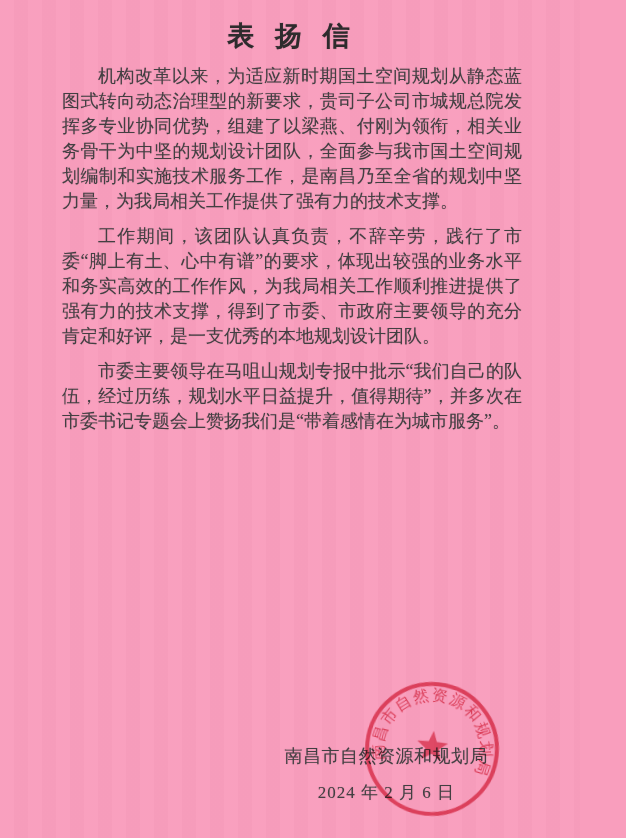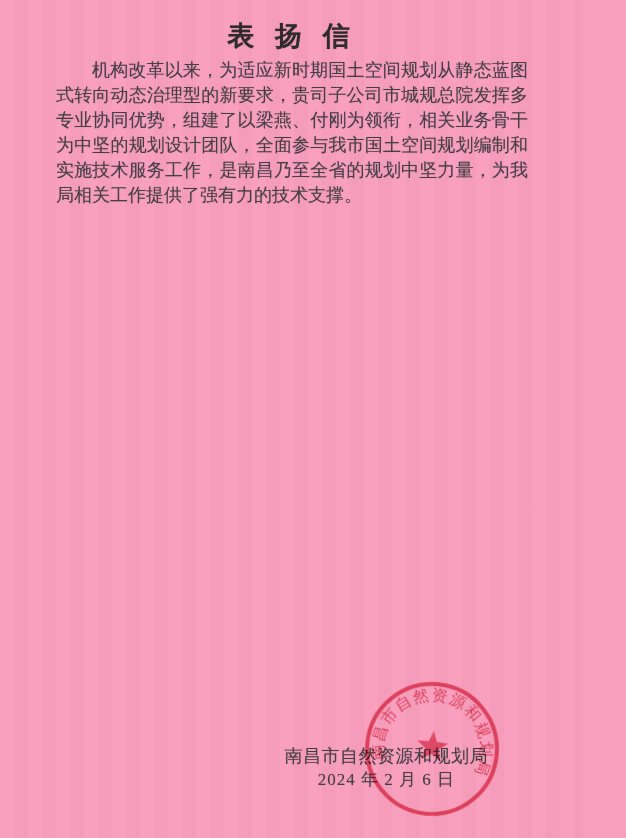--- a/index.html
+++ b/index.html
@@ -31,21 +31,21 @@
     text-shadow: 0 0 1px rgba(46,43,45,0.4);
   }
   .salutation {
     margin-top: 29px;
     font-size: 18px;
     line-height: 25px;
     color: #433f42;
     text-shadow: 0 0 1px rgba(67,63,66,0.35);
   }
   .body-text p {
-    margin: 4px;
+    margin: 10px;
     font-size: 18px;
     line-height: 25px;
     text-align: justify;
     text-indent: 2em;
     color: #433f42;
     text-shadow: 0 0 1px rgba(67,63,66,0.35);
   }
   .signature {
     position: absolute;
     top: 744px;
@@ -55,20 +55,21 @@
     text-shadow: 0 0 1px rgba(67,63,66,0.35);
   }
   .signature .org {
     font-size: 18px;
     line-height: 24px;
     letter-spacing: 0.5px;
   }
   .signature .date {
     font-size: 17px;
     line-height: 24px;
+    margin-top: 13px;
     letter-spacing: 1px;
   }
   .seal {
     position: absolute;
     left: 361px;
     top: 678px;
     width: 142px;
     height: 142px;
     mix-blend-mode: multiply;
     opacity: 0.92;
@@ -80,20 +81,22 @@
 </head>
 <body>
 
 <div class="page">
 
   <div class="title">表 扬 信</div>
 
 
   <div class="body-text">
     <p>机构改革以来，为适应新时期国土空间规划从静态蓝图式转向动态治理型的新要求，贵司子公司市城规总院发挥多专业协同优势，组建了以梁燕、付刚为领衔，相关业务骨干为中坚的规划设计团队，全面参与我市国土空间规划编制和实施技术服务工作，是南昌乃至全省的规划中坚力量，为我局相关工作提供了强有力的技术支撑。</p>
+    <p>工作期间，该团队认真负责，不辞辛劳，践行了市委“脚上有土、心中有谱”的要求，体现出较强的业务水平和务实高效的工作作风，为我局相关工作顺利推进提供了强有力的技术支撑，得到了市委、市政府主要领导的充分肯定和好评，是一支优秀的本地规划设计团队。</p>
+    <p>市委主要领导在马咀山规划专报中批示“我们自己的队伍，经过历练，规划水平日益提升，值得期待”，并多次在市委书记专题会上赞扬我们是“带着感情在为城市服务”。</p>
   </div>
 
   <div class="signature">
     <div class="org">南昌市自然资源和规划局</div>
     <div class="date">2024 年 2 月 6 日</div>
   </div>
 
   <svg class="seal" viewBox="0 0 140 140" xmlns="http://www.w3.org/2000/svg">
     <defs>
       <path id="sealArc" d="M 24.9 86.4 A 48 48 0 1 1 115.1 86.4" fill="none"></path>

